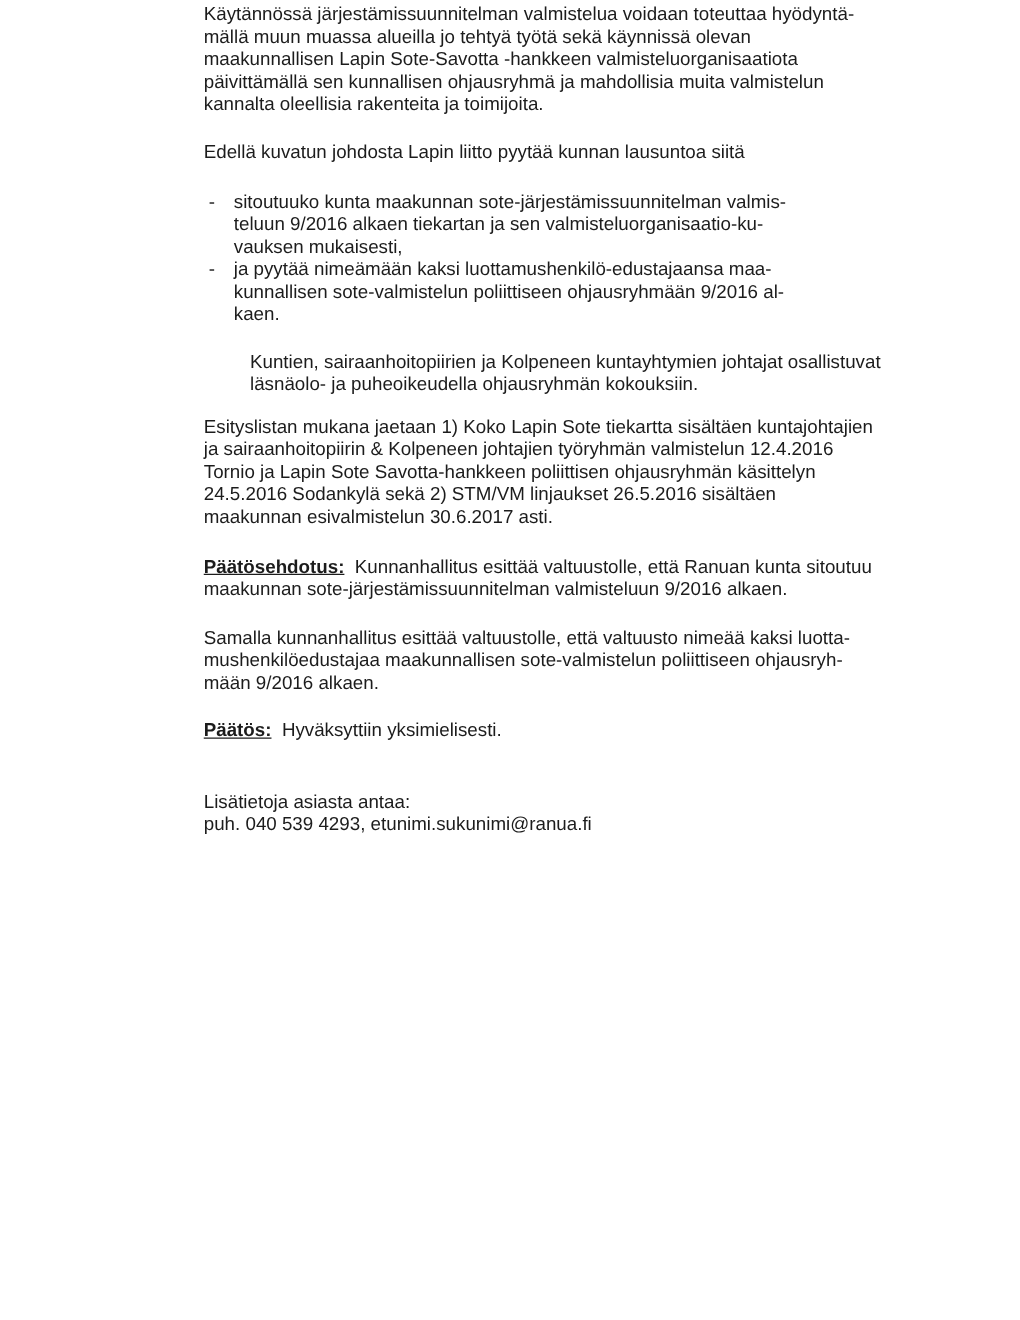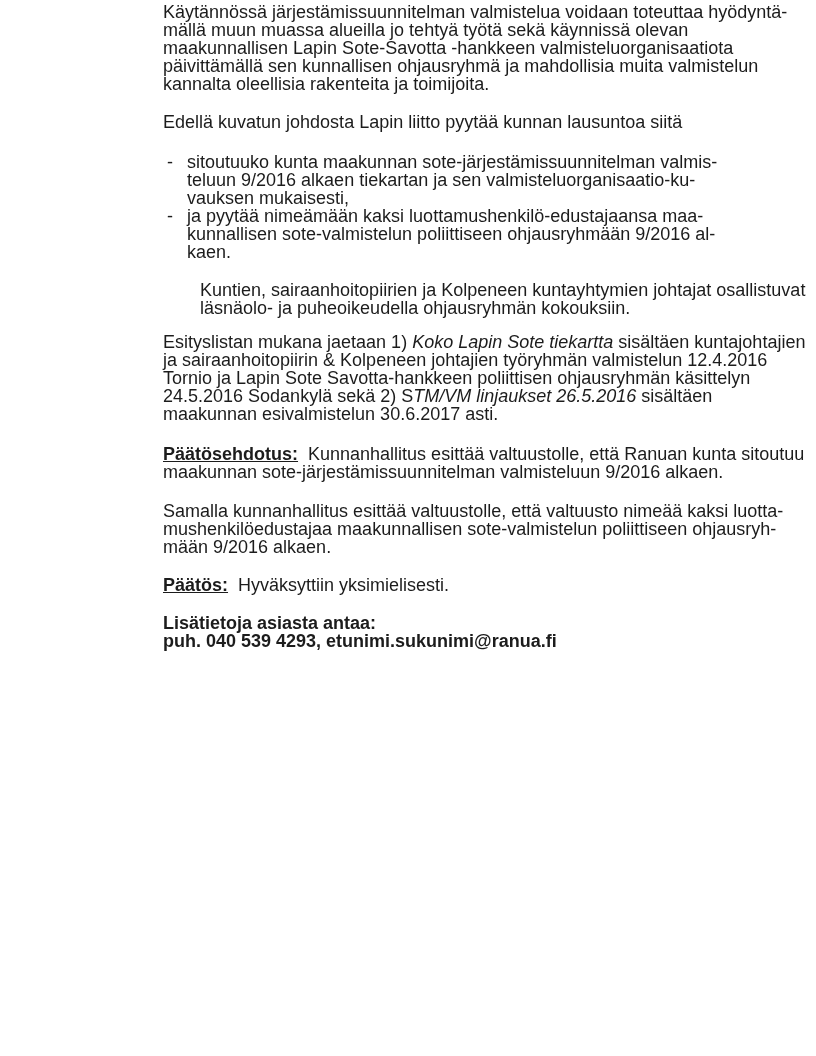--- a/index.html
+++ b/index.html
@@ -7,50 +7,50 @@
     padding: 0;
     background: #ffffff;
   }
   .page {
     position: relative;
     width: 816px;
     height: 1056px;
     background: #ffffff;
     overflow: hidden;
     font-family: "Liberation Sans", "DejaVu Sans", sans-serif;
-    font-size: 18px;
+    font-size: 15px;
     line-height: 18px;
     color: #1c1c1c;
   }
   .doc {
     position: absolute;
     left: 163px;
     top: 3px;
     width: 610px;
   }
   .line {
     white-space: pre;
     height: 18px;
   }
   .seg { display: inline; }
-  .italic { font-style: italic; }
+  .italic { }
   .bold-underline {
     font-weight: bold;
     text-decoration: underline;
   }
   .block { margin-top: 20px; }
   .block-intro-paragraph { margin-top: 0; }
   .block-request-lead-paragraph { margin-top: 20px; }
   .block-request-bullet-list { margin-top: 22px; }
   .block-participation-paragraph { margin-top: 20px; margin-left: 37px; }
   .block-attachments-paragraph { margin-top: 16px; }
   .block-decision-proposal-paragraph { margin-top: 22px; }
   .block-second-proposal-paragraph { margin-top: 21px; }
   .block-decision-paragraph { }
-  .block-contact-info { margin-top: 20px; font-weight: bold; }
+  .block-contact-info { margin-top: 39px; }
   .bullet-item {
     position: relative;
     padding-left: 24px;
   }
   .bullet-marker {
     position: absolute;
     left: 4px;
     top: 0;
   }
 </style>

